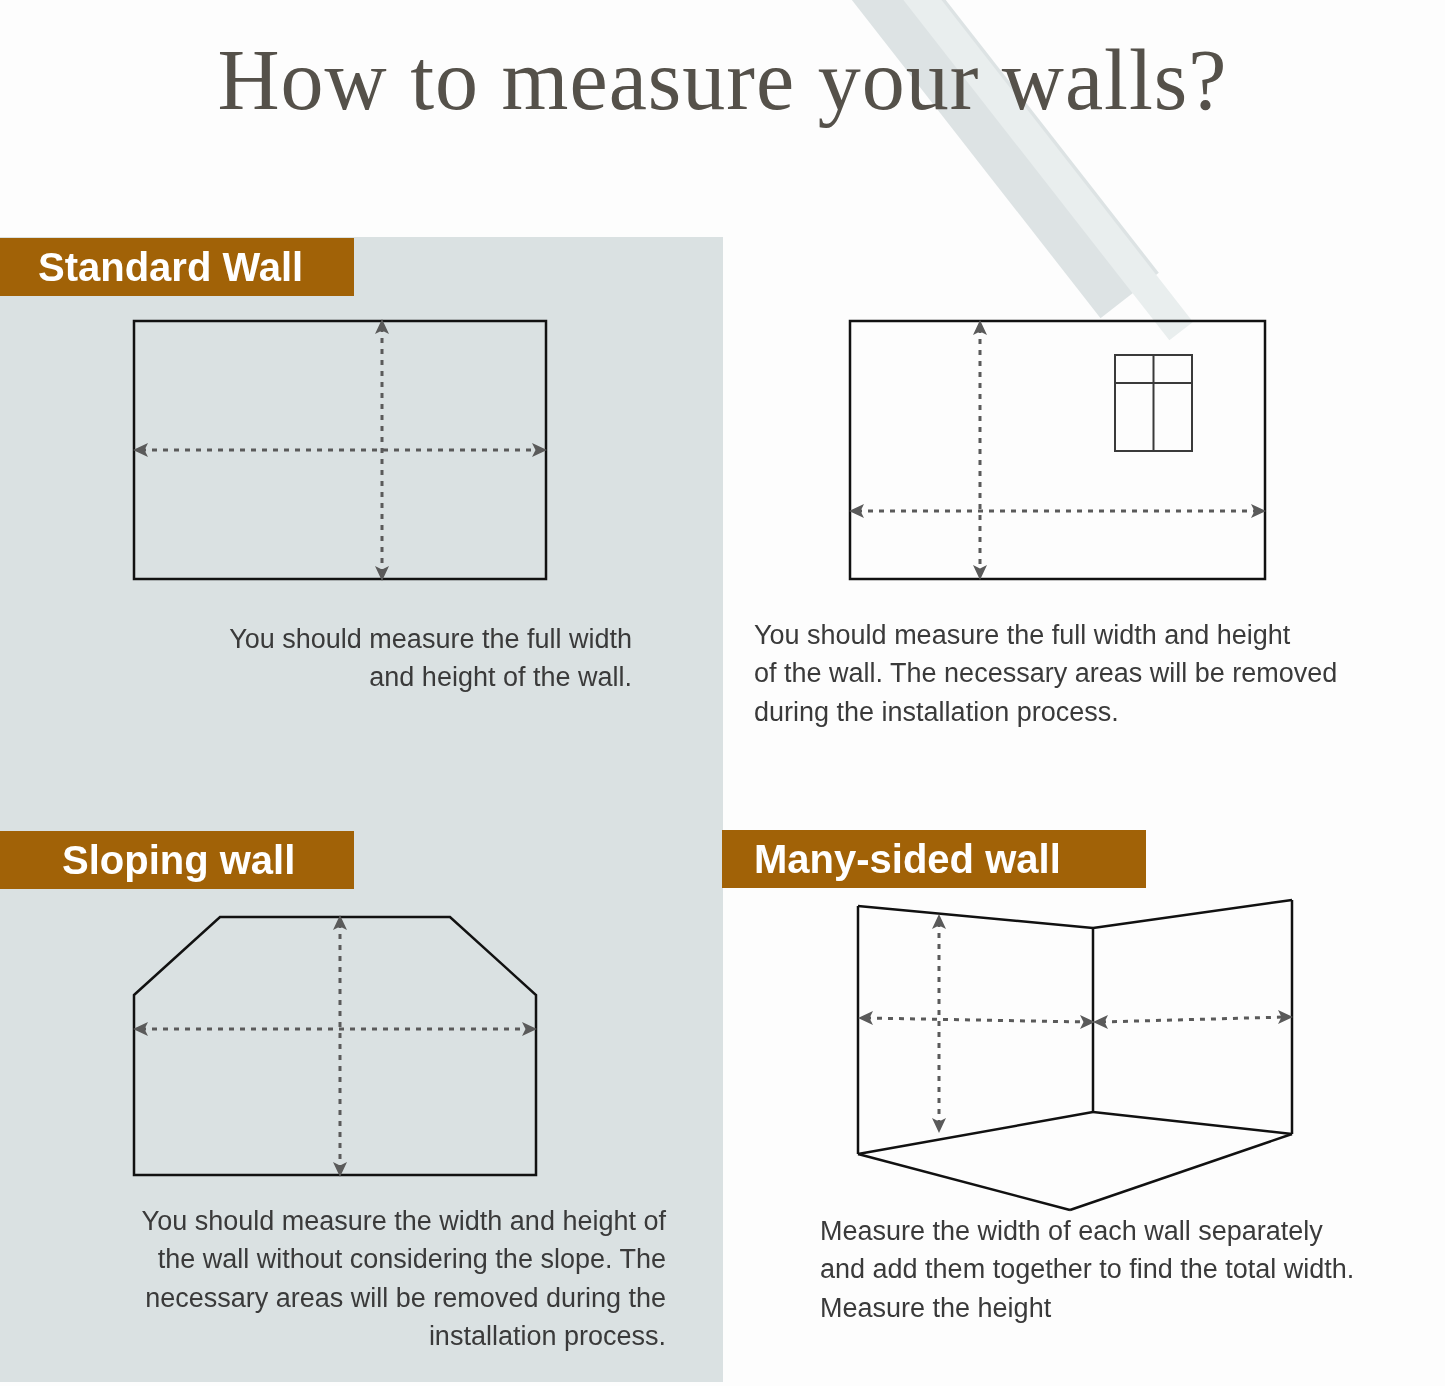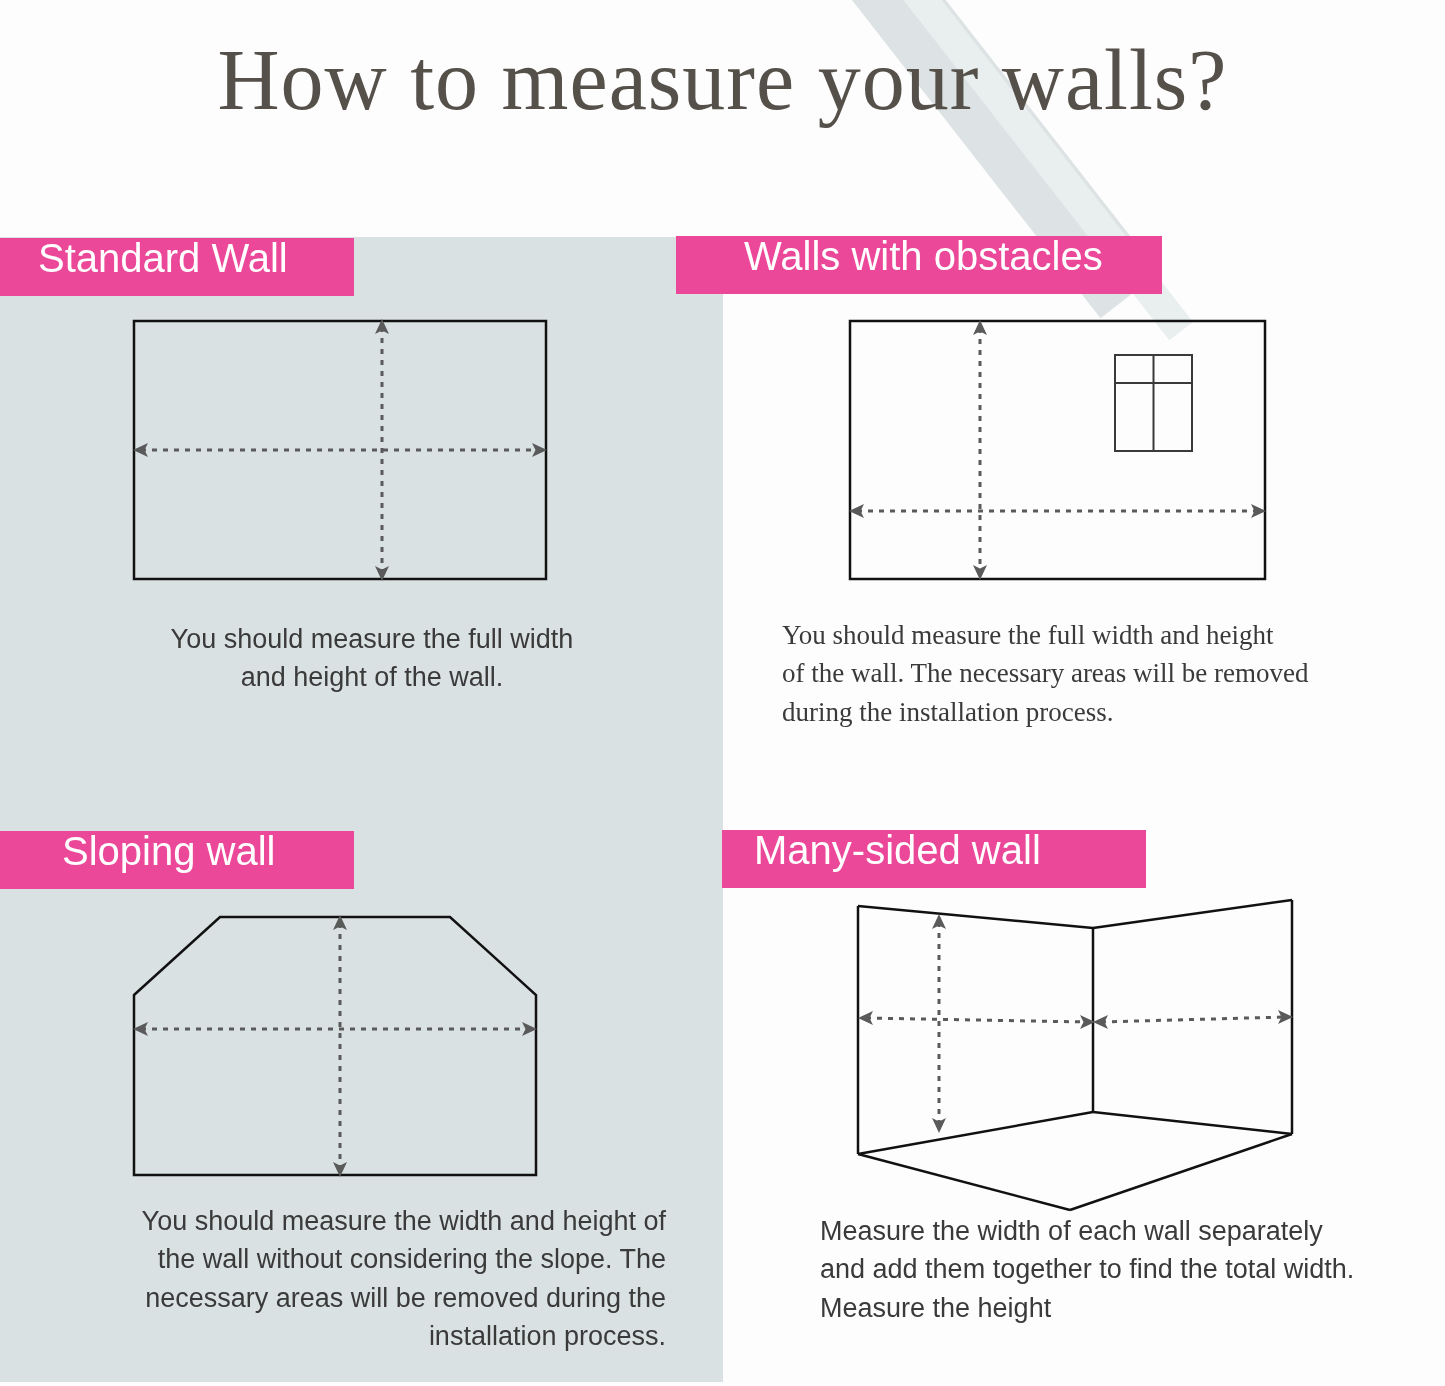--- a/index.html
+++ b/index.html
@@ -65,26 +65,27 @@
     left: 0;
     top: 237px;
     width: 723px;
     height: 1145px;
     background: #dae1e2;
   }
 
   
   .header-plate {
     position: absolute;
-    background: #ec4899;
+    background: #a16207;
     color: #ffffff;
     font-size: 40px;
-    font-weight: 400;
+    font-weight: 700;
     line-height: 1;
     display: flex;
+    align-items: center;
     white-space: nowrap;
     z-index: 6;
   }
   .hp-standard   { left: 0px;   top: 238px;  width: 354px; height: 58px; padding-left: 38px; }
   .hp-obstacles  { left: 676px; top: 236px;  width: 486px; height: 58px; padding-left: 68px; }
   .hp-sloping    { left: 0px;   top: 831px;  width: 354px; height: 58px; padding-left: 62px; }
   .hp-manysided  { left: 722px; top: 830px;  width: 424px; height: 58px; padding-left: 32px; }
 
   
   .diagram { position: absolute; z-index: 4; }
@@ -96,22 +97,22 @@
   
   .caption {
     position: absolute;
     font-family: "Liberation Sans", sans-serif;
     font-size: 27px;
     line-height: 1.42;
     color: #3a3a3a;
     z-index: 4;
     white-space: pre-line;
   }
-  .cap-standard  { left: 112px; top: 620px;  width: 520px; text-align: center; }
-  .cap-obstacles { left: 782px; top: 616px;  width: 640px; text-align: left; font-family: Liberation Serif, serif; }
+  .cap-standard  { left: 112px; top: 620px;  width: 520px; text-align: right; }
+  .cap-obstacles { left: 754px; top: 616px;  width: 640px; text-align: left; }
   .cap-sloping   { left: 66px;  top: 1202px; width: 600px; text-align: right; }
   .cap-manysided { left: 820px; top: 1212px; width: 610px; text-align: left; }
 </style>
 </head>
 <body>
 
 <div id="page">
 
   <div class="watermark-band band-a"></div>
   <div class="watermark-band band-b"></div>
@@ -145,23 +146,20 @@
     <g>
       <line x1="31" y1="150" x2="429" y2="150" stroke="#5a5a5a" stroke-width="3" stroke-dasharray="5 6"></line>
       <path d="M23 150 L38 143 L34.5 150 L38 157 Z" fill="#5a5a5a"></path>
       <path d="M437 150 L422 143 L425.5 150 L422 157 Z" fill="#5a5a5a"></path>
     </g>
   </svg>
 
   <div class="caption cap-standard">You should measure the full width
 and height of the wall.</div>
 
-  <div class="header-plate hp-obstacles">
-    <span>Walls with obstacles</span>
-  </div>
 
   <svg class="diagram dg-obstacles" viewBox="0 0 460 300">
 
     <rect x="20" y="21" width="415" height="258" fill="none" stroke="#111111" stroke-width="2.5"></rect>
 
     <g>
       <rect x="285" y="55" width="77" height="96" fill="none" stroke="#3a3a3a" stroke-width="2"></rect>
       <line x1="323.5" y1="55" x2="323.5" y2="151" stroke="#3a3a3a" stroke-width="2"></line>
       <line x1="285" y1="83" x2="362" y2="83" stroke="#3a3a3a" stroke-width="2"></line>
     </g>

